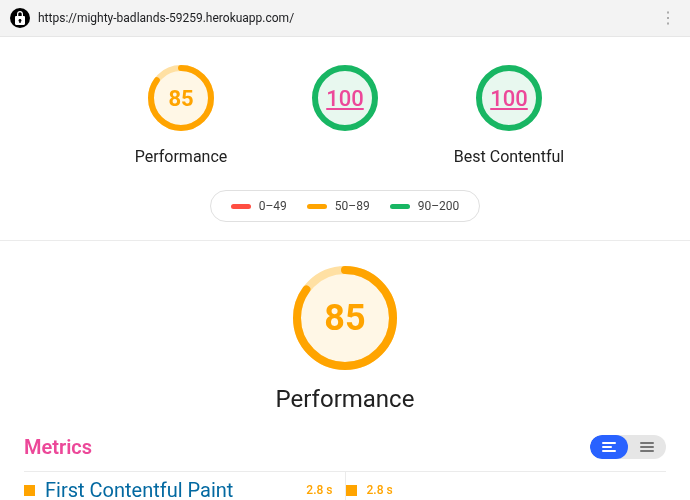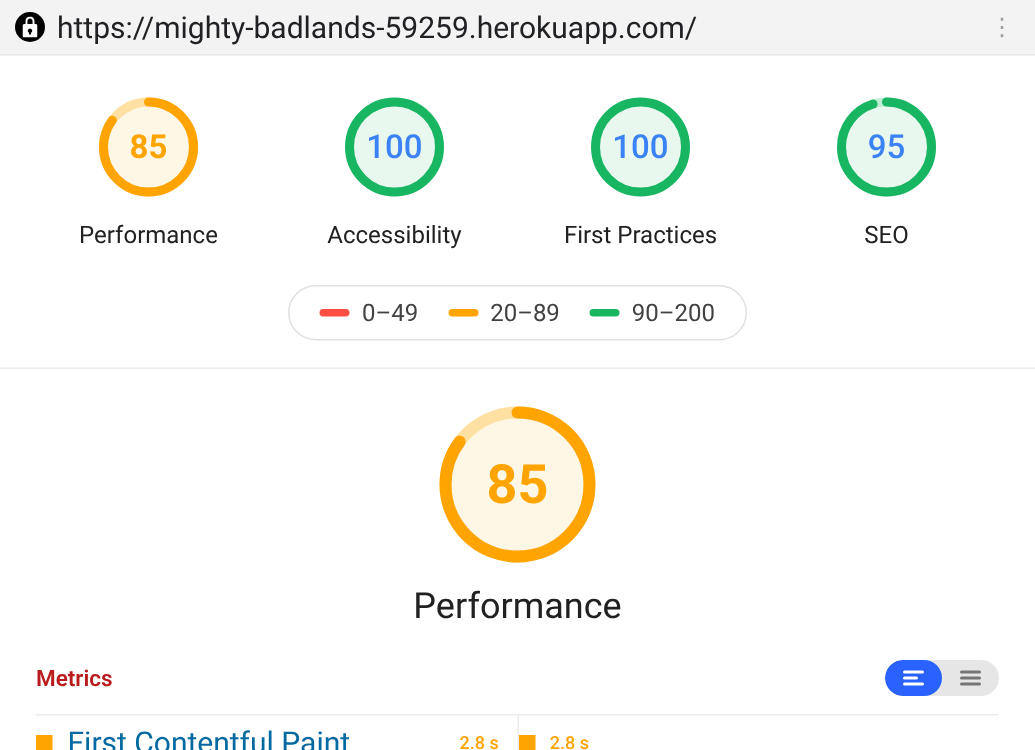--- a/index.html
+++ b/index.html
@@ -1,54 +1,54 @@
 <!DOCTYPE html>
 <html><head>
   <meta charset="utf-8">
   <style>
     * { margin: 0; padding: 0; box-sizing: border-box; }
     body { font-family: -apple-system, BlinkMacSystemFont, "Segoe UI", Roboto, Helvetica, Arial, sans-serif; background: #fff; width: 690px; height: 500px; overflow: hidden; color: #212121; }
     .url-bar { display: flex; align-items: center; background: #f3f3f3; padding: 6px 10px; border-bottom: 1px solid #e6e6e6; font-size: 14px; }
     .site-badge { width: 20px; height: 20px; border-radius: 50%; background: #000; display: flex; align-items: center; justify-content: center; margin-right: 8px; flex-shrink: 0; }
     .site-badge svg { width: 10px; height: 14px; }
-    .url-text { flex: 1; color: #202124; font-size: 20px; }
+    .url-text { flex: 1; color: #202124; font-size: 12px; }
     .more-btn { color: #9e9e9e; padding: 4px; cursor: pointer; font-size: 16px; letter-spacing: 0; line-height: 1; }
     .summary { display: flex; justify-content: center; gap: 44px; padding: 26px 0 10px; }
     .gauge-item { display: flex; flex-direction: column; align-items: center; width: 120px; }
     .gauge { position: relative; width: 70px; height: 70px; }
     .gauge svg { transform: rotate(-90deg); }
     .gauge-score { position: absolute; inset: 0; display: flex; align-items: center; justify-content: center; font-size: 22px; font-weight: 500; }
     .gauge-label { margin-top: 14px; font-size: 16px; color: #212121; }
     .legend { display: flex; justify-content: center; margin: 14px 0 18px; }
     .legend-pill { display: flex; align-items: center; gap: 20px; border: 1px solid #e0e0e0; border-radius: 22px; padding: 8px 20px; }
-    .legend-item { display: flex; align-items: center; gap: 8px; font-size: 16px; color: #424242; }
+    .legend-item { display: flex; align-items: center; gap: 8px; font-size: 12px; color: #424242; }
     .legend-swatch { width: 20px; height: 5px; border-radius: 4px; }
     .rule { border: none; border-top: 1px solid #ebebeb; margin: 0; }
     .perf-section { padding: 22px 0 0; }
     .big-gauge-wrap { display: flex; flex-direction: column; align-items: center; }
     .big-gauge { position: relative; width: 110px; height: 110px; }
     .big-gauge svg { transform: rotate(-90deg); }
     .big-gauge-score { position: absolute; inset: 0; display: flex; align-items: center; justify-content: center; font-size: 36px; font-weight: 400; }
     .big-gauge-label { margin-top: 12px; font-size: 24px; color: #212121; font-weight: 400; }
     .metrics-head { display: flex; align-items: center; justify-content: space-between; padding: 22px 24px 4px; }
-    .metrics-title { font-size: 15px; font-weight: 600; color: #b91c1c; }
+    .metrics-title { font-size: 20px; font-weight: 600; color: #ec4899; }
     .view-toggle { display: flex; background: #e6e6e6; border-radius: 14px; overflow: hidden; }
     .toggle-btn { width: 38px; height: 24px; display: flex; align-items: center; justify-content: center; cursor: pointer; }
     .toggle-btn.active { background: #2962ff; border-radius: 14px; }
     .toggle-btn .bars { display: flex; flex-direction: column; gap: 2px; align-items: flex-start; }
     .toggle-btn .bars span { height: 2px; background: #fff; border-radius: 1px; display: block; }
     .toggle-btn.inactive .bars span { background: #757575; }
     .metrics-row { display: flex; padding: 8px 24px 0; gap: 0; }
     .metric { flex: 1; display: flex; align-items: center; padding: 6px 12px 6px 0; border-top: 1px solid #ebebeb; }
     .metric-div { width: 1px; background: #ebebeb; align-self: stretch; }
     .metric-sq { width: 11px; height: 11px; background: #ffa400; margin-right: 10px; flex-shrink: 0; }
     .metric-name { flex: 1; font-size: 20px; color: #0369a1; }
     .metric-val { font-size: 12px; color: #ffa400; font-weight: 500; }
     .c-orange { color: #ffa400; font-weight: bold; }
-    .c-green { color: #3b82f6; }
+    .c-green { color: #ec4899; text-decoration: underline; }
     .fill-orange-bg { fill: #fff7e6; }
   </style>
 </head>
 <body>
 
 <div class="url-bar">
   <span class="site-badge">
     <svg viewBox="0 0 10 14">
         <path d="M5 0C3.3 0 2 1.3 2 3v2H1.2C0.5 5 0 5.5 0 6.2v6.6C0 13.5 0.5 14 1.2 14h7.6c0.7 0 1.2-0.5 1.2-1.2V6.2C10 5.5 9.5 5 8.8 5H8V3c0-1.7-1.3-3-3-3zm0 1.3c0.9 0 1.7 0.8 1.7 1.7v2H3.3V3c0-0.9 0.8-1.7 1.7-1.7zM5 8c0.8 0 1.5 0.7 1.5 1.5 0 0.6-0.3 1-0.8 1.3V12h-1.4v-1.2c-0.5-0.3-0.8-0.7-0.8-1.3C3.5 8.7 4.2 8 5 8z" fill="#fff"></path>
       </svg>
@@ -68,52 +68,41 @@
     </div>
     <div class="gauge-label">Performance</div>
   </div>
   <div class="gauge-item">
     <div class="gauge">
       <svg width="70" height="70">
           <circle cx="35" cy="35" r="30" stroke-width="6" fill="#e8f8ef" stroke="#18b663" stroke-linecap="round"></circle>
         </svg>
       <div class="gauge-score c-green">100</div>
     </div>
-    <div class="gauge-label">Accessibility</div>
   </div>
   <div class="gauge-item">
     <div class="gauge">
       <svg width="70" height="70">
           <circle cx="35" cy="35" r="30" stroke-width="6" fill="#e8f8ef" stroke="#18b663" stroke-linecap="round"></circle>
         </svg>
       <div class="gauge-score c-green">100</div>
     </div>
-    <div class="gauge-label">First Practices</div>
-  </div>
-  <div class="gauge-item">
-    <div class="gauge">
-      <svg width="70" height="70">
-          <circle cx="35" cy="35" r="30" stroke-width="6" fill="#e8f8ef" stroke="#bfeed4"></circle>
-          <circle cx="35" cy="35" r="30" stroke-width="6" fill="none" stroke="#18b663" stroke-dasharray="188.5" stroke-dashoffset="9.4" stroke-linecap="round"></circle>
-        </svg>
-      <div class="gauge-score c-green">95</div>
-    </div>
-    <div class="gauge-label">SEO</div>
+    <div class="gauge-label">Best Contentful</div>
   </div>
 </div>
 
 <div class="legend">
   <div class="legend-pill">
     <div class="legend-item">
       <span class="legend-swatch" style="background:#ff4e42"></span>
       <span>0–49</span>
     </div>
     <div class="legend-item">
       <span class="legend-swatch" style="background:#ffa400"></span>
-      <span>20–89</span>
+      <span>50–89</span>
     </div>
     <div class="legend-item">
       <span class="legend-swatch" style="background:#18b663"></span>
       <span>90–200</span>
     </div>
   </div>
 </div>
 
 <hr class="rule">
 

